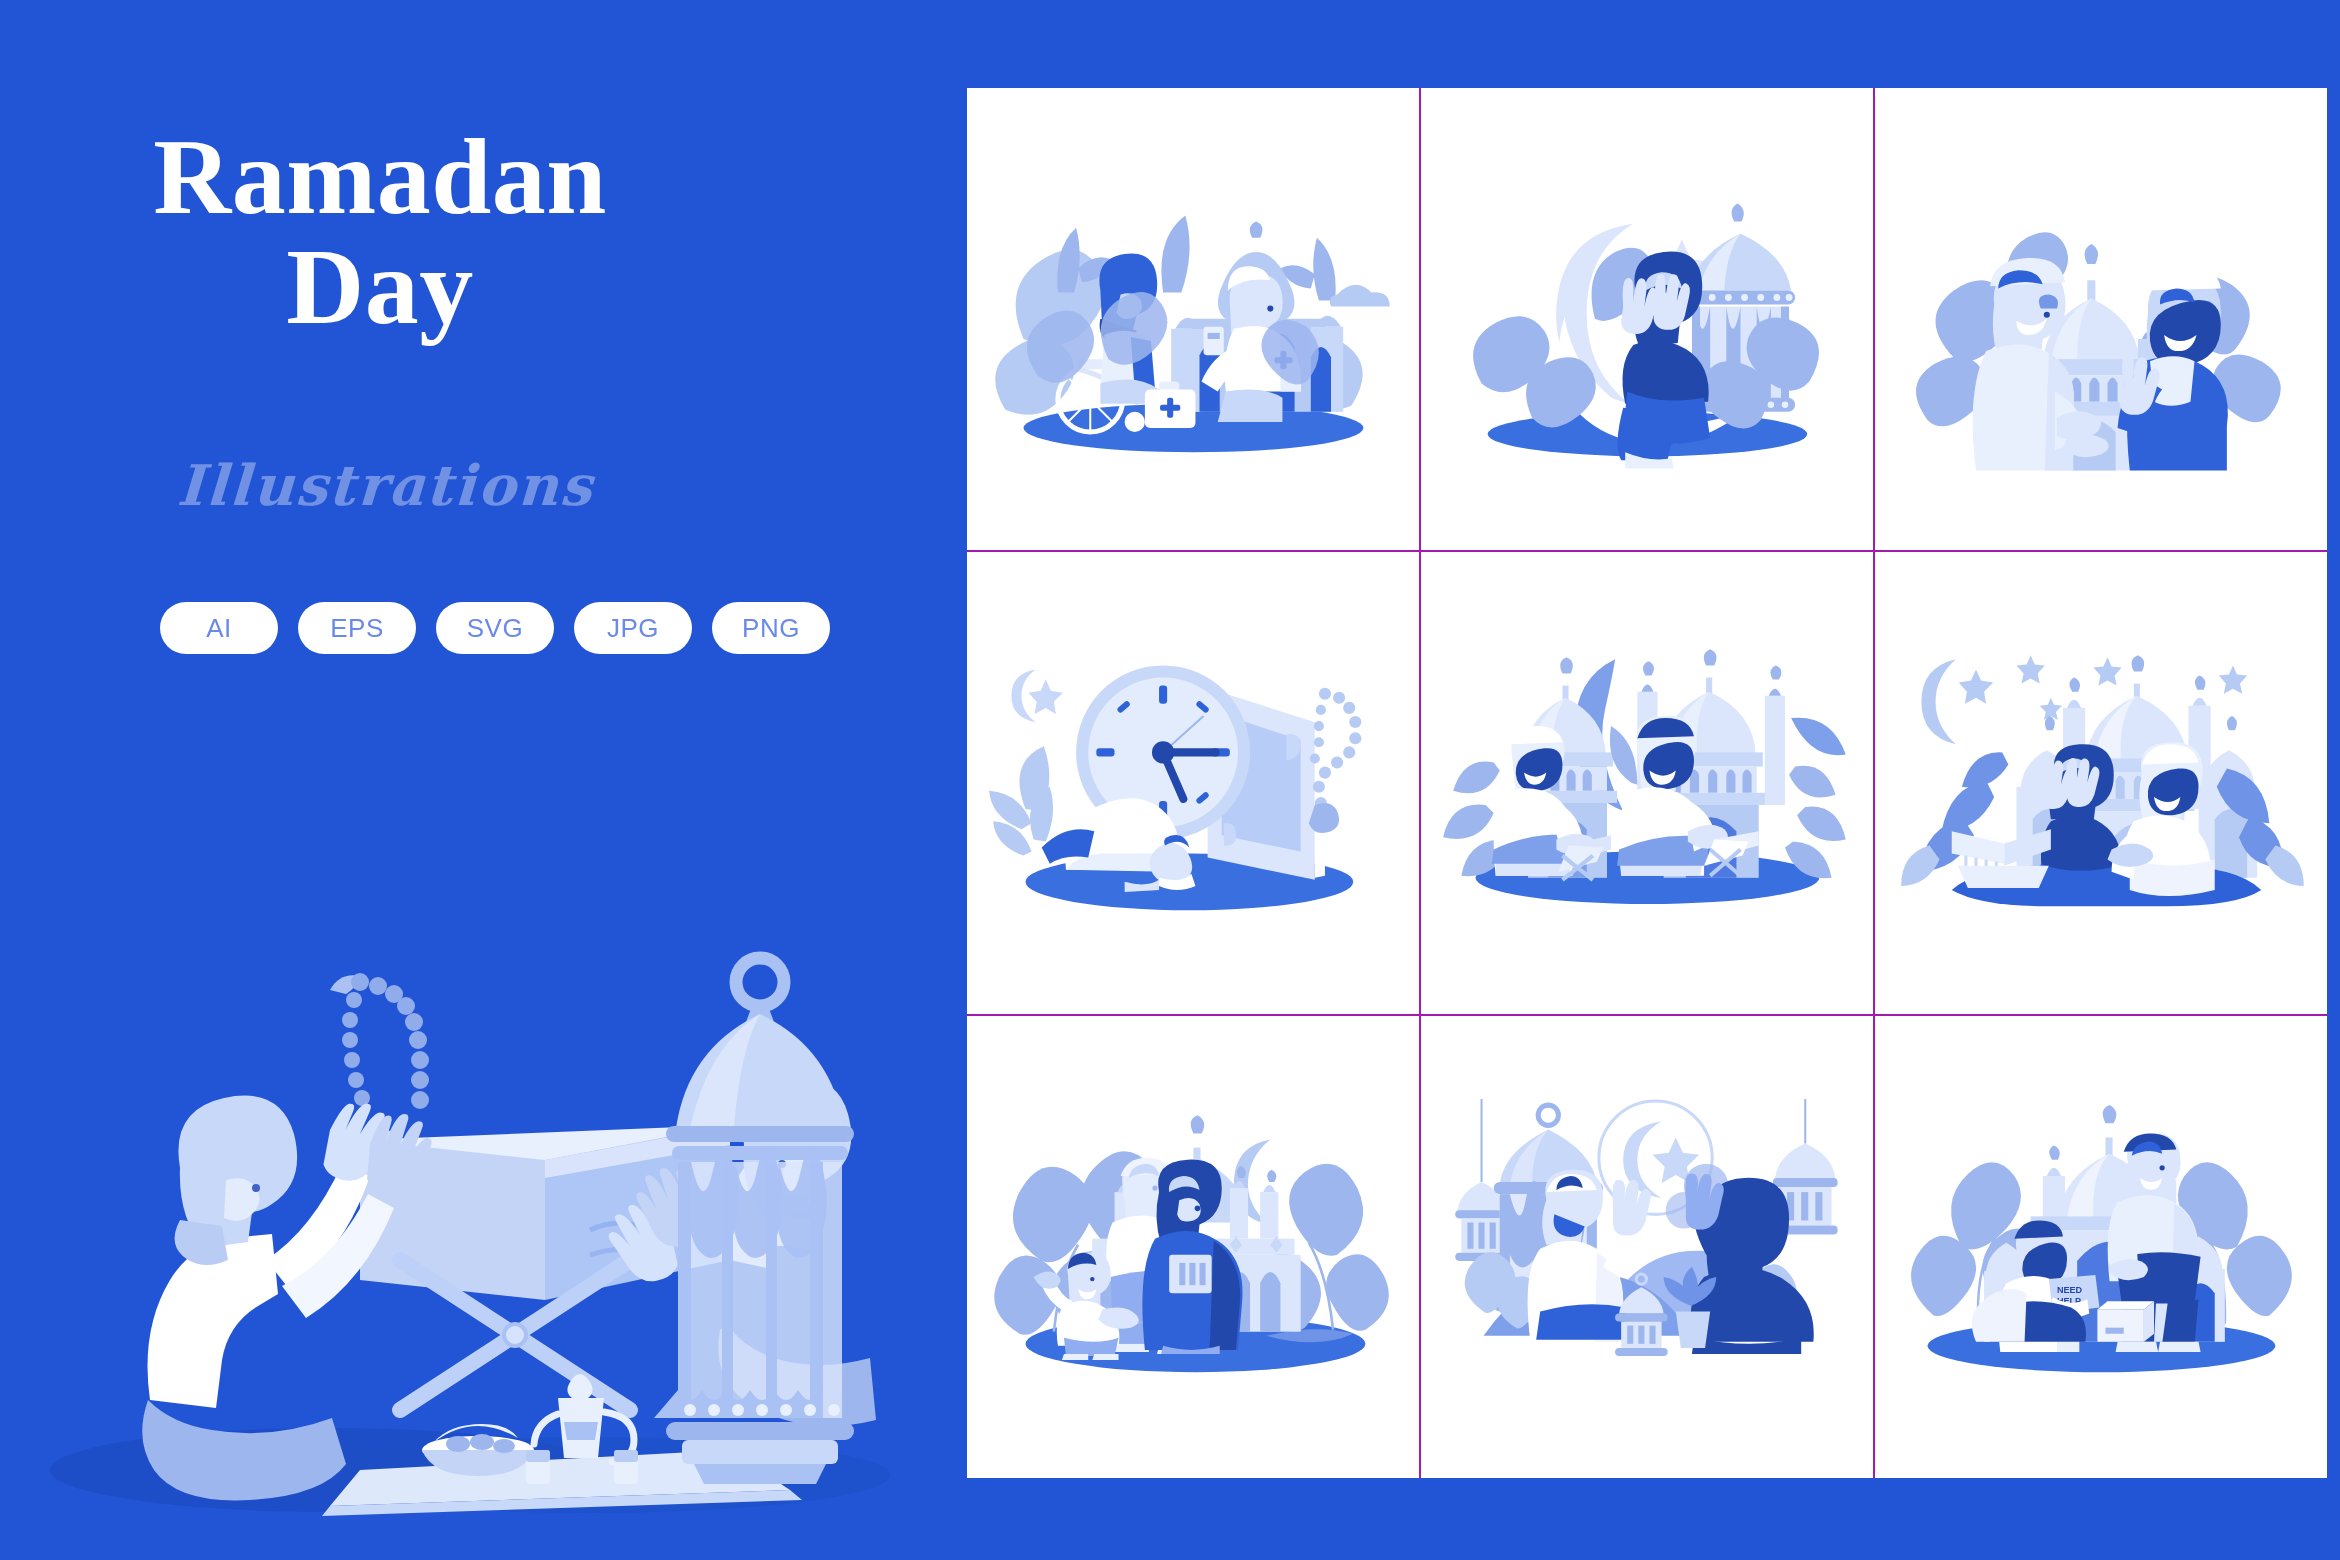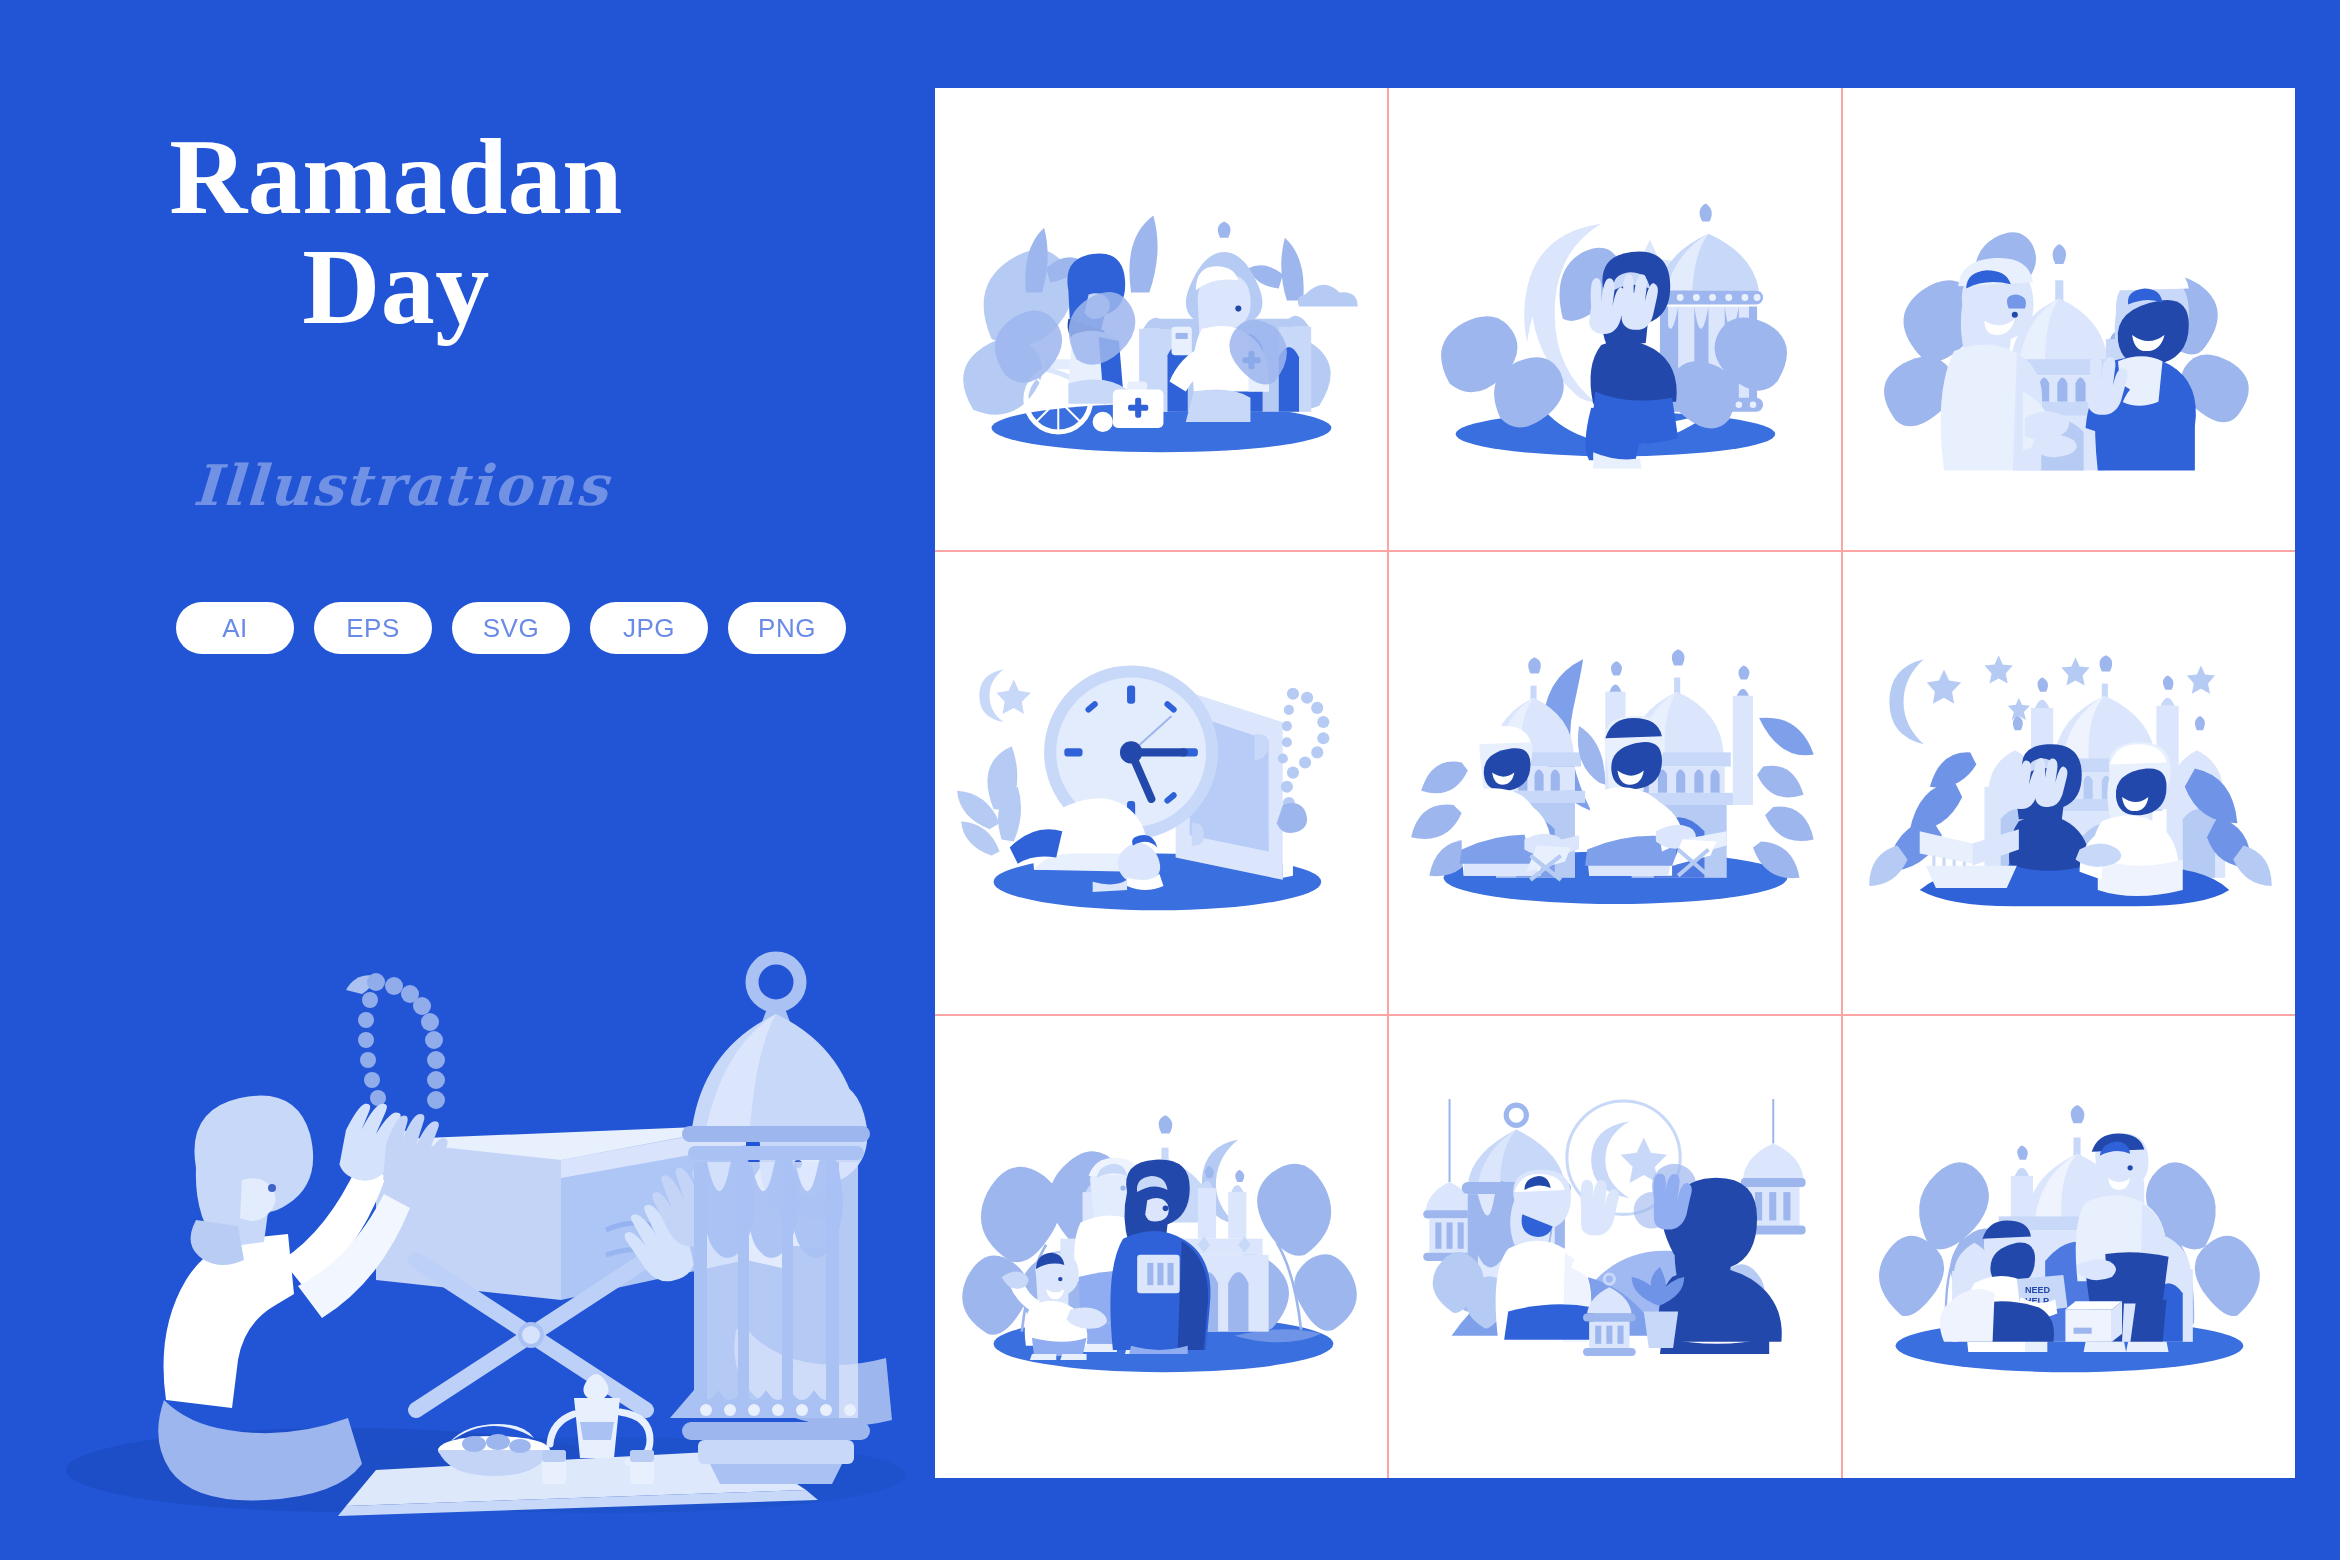--- a/index.html
+++ b/index.html
@@ -4,21 +4,21 @@
 <style>
   html,body{margin:0;padding:0;}
   body{
     width:2340px;height:1560px;overflow:hidden;
     background:#2155d6;
     font-family:"Liberation Sans", sans-serif;
   }
   #root{position:relative;width:2340px;height:1560px;}
 
   
-  .left-panel{position:absolute;left:16px;top:0;width:896px;height:1560px;}
+  .left-panel{position:absolute;left:0;top:0;width:896px;height:1560px;}
   .title{
     position:absolute;left:0;top:122px;width:760px;
     font-family:"Liberation Serif","DejaVu Serif",serif;
     font-weight:700;color:#ffffff;font-size:108px;line-height:1.02;
     text-align:center;letter-spacing:0.5px;
   }
   .subtitle{
     position:absolute;left:0;top:452px;width:780px;text-align:center;
     font-family:"DejaVu Serif",serif;font-style:italic;font-weight:700;
     font-size:56px;color:#ffffff;opacity:.36;letter-spacing:2px;
@@ -38,21 +38,21 @@
   
   .grid{
     position:absolute;left:935px;top:88px;width:1360px;height:1390px;
     background:#ffffff;
     display:grid;grid-template-columns:1fr 1fr 1fr;grid-template-rows:1fr 1fr 1fr;
     gap:2px;
   }
   .grid::before{content:"";position:absolute;inset:0;pointer-events:none;}
   .cell{position:relative;background:#ffffff;overflow:hidden;
         display:flex;align-items:center;justify-content:center;}
-  .grid{background:#fca5a5;}
+  .grid{background:#a21caf;margin-left:32px;}
   .cell svg{display:block;width:94%;height:auto;}
 </style>
 </head>
 <body>
 
 <div id="root">
 
   <div class="left-panel">
 
     <div class="title">

